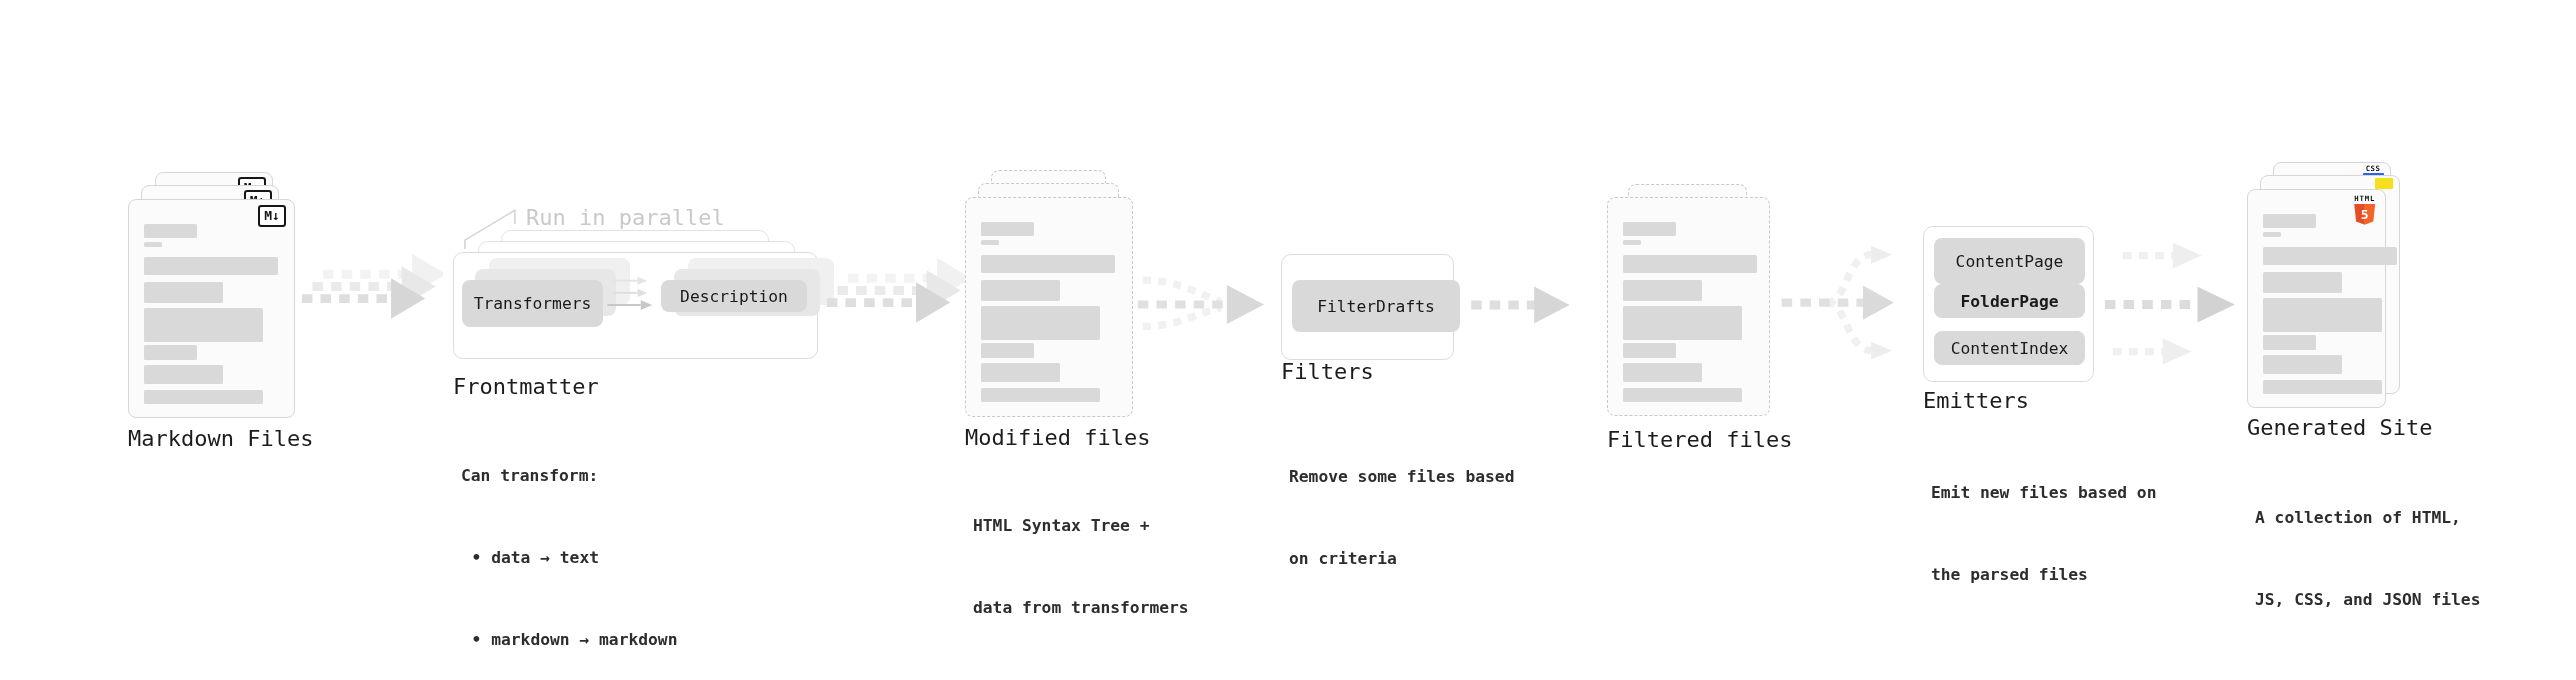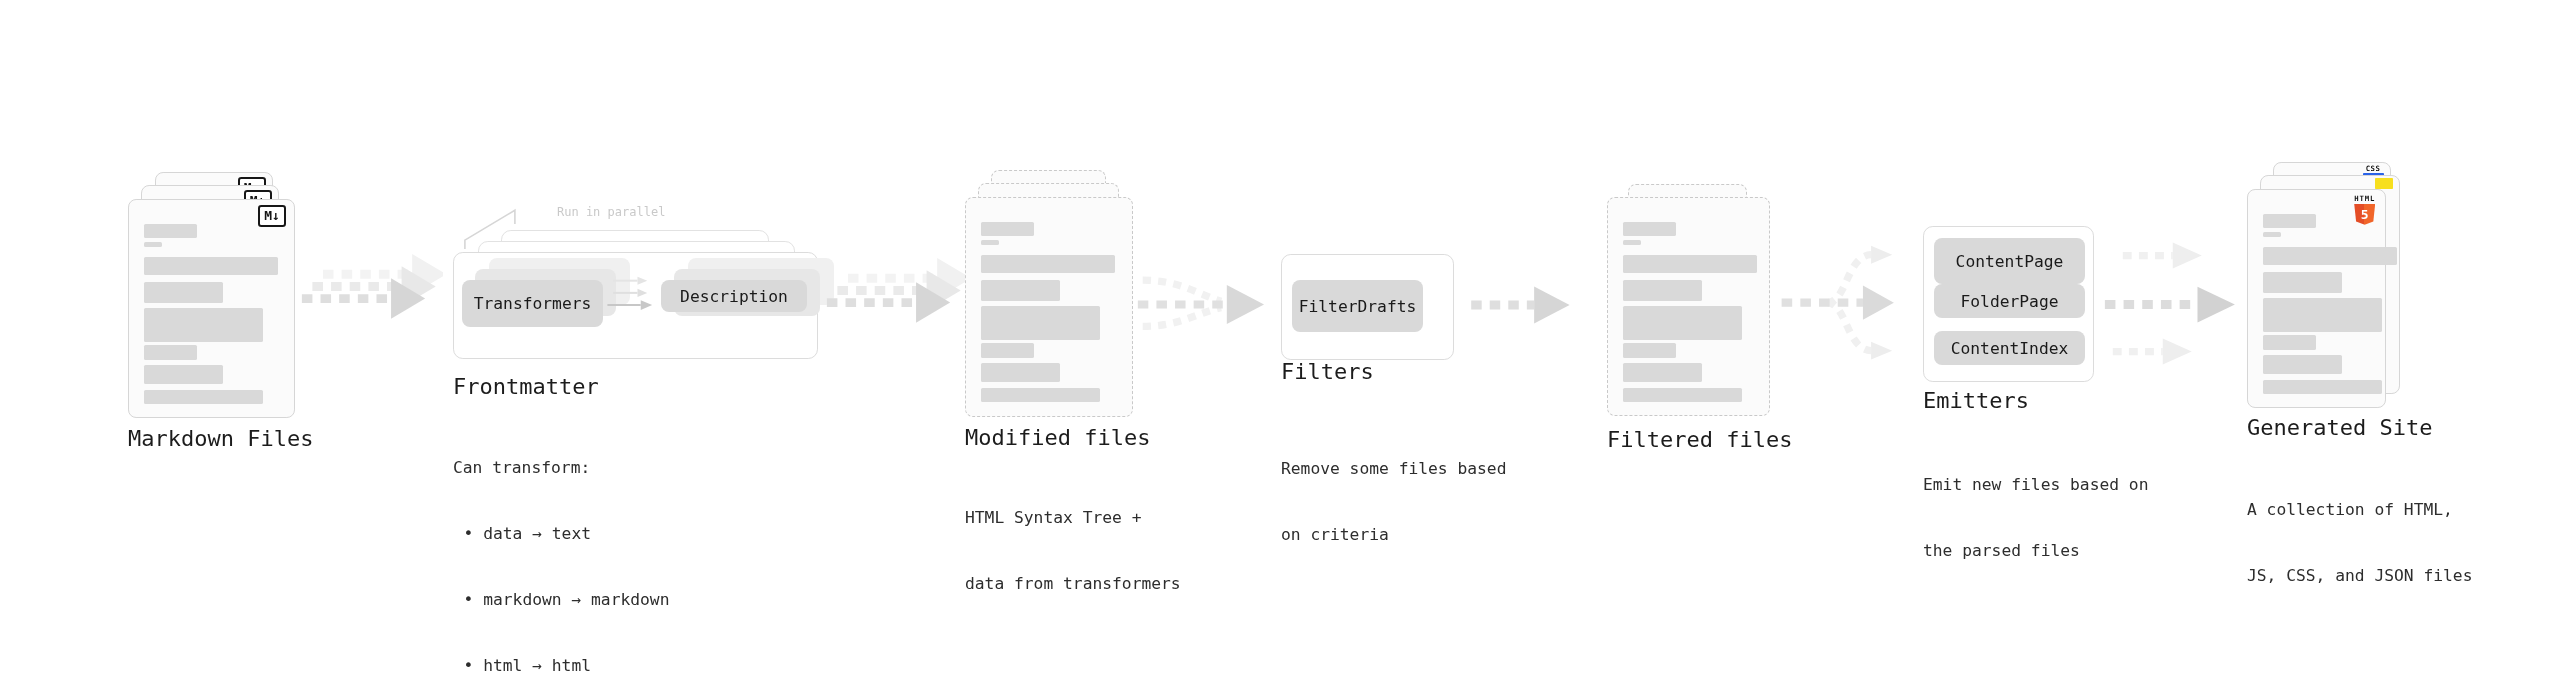--- a/index.html
+++ b/index.html
@@ -32,23 +32,23 @@
 
   
   .chip{position:absolute;background:#d9d9d9;border-radius:8.1px;color:#1a1a1a;font-size:16.3px;
         display:flex;align-items:center;justify-content:center;box-sizing:border-box;}
   .chip.ghost1{background:#e7e7e7;}
   .chip.ghost2{background:#f0f0f0;}
 
   
   .stage-title{position:absolute;font-size:22px;line-height:23.6px;color:#1c1c1c;white-space:pre;}
   .caption{position:absolute;font-size:16.3px;line-height:22px;color:#2d2d2d;white-space:pre;}
-  .caption p{margin:0;}
+  .caption p{margin:8px;font-weight:bold;}
   .caption p.indent{padding-left:10.6px;}
-  .note{position:absolute;font-size:12px;color:#c9c9c9;white-space:pre;margin-left:31px;}
+  .note{position:absolute;font-size:22px;color:#c9c9c9;white-space:pre;}
 
   .arrow-svg{position:absolute;}
 
   
   .css-badge{position:absolute;top:2.4px;right:6.5px;width:21px;text-align:center;}
   .css-badge .t{font-size:7.3px;font-weight:800;color:#111;letter-spacing:0.4px;line-height:7.3px;}
   .css-badge .bar{height:3.3px;background:#2b63e8;margin-top:0.8px;border-radius:0.8px;}
   .js-badge{position:absolute;top:2.4px;right:6.5px;width:18px;height:10.6px;background:#f7df1e;border-radius:0.8px;}
   .html5-badge{position:absolute;top:4.9px;right:8.1px;width:24.4px;text-align:center;}
   .html5-badge .t{font-size:7.3px;font-weight:800;color:#111;letter-spacing:0.8px;line-height:8.1px;}
@@ -171,21 +171,21 @@
 
   <svg class="arrow-svg" style="left:1136px;top:260px;" width="142" height="89" viewBox="0 0 175 110">
     <path d="M 8,25 C 55,25 75,42 105,51" fill="none" stroke="#f1f1f1" stroke-width="9" stroke-dasharray="10 9"></path>
     <path d="M 8,82 C 55,82 75,65 105,59" fill="none" stroke="#f1f1f1" stroke-width="9" stroke-dasharray="10 9"></path>
     <line x1="2" y1="55" x2="112" y2="55" stroke="#e0e0e0" stroke-width="10" stroke-dasharray="13 10"></line>
     <polygon points="112,31 158,55 112,79" fill="#d8d8d8"></polygon>
   </svg>
 
   <div>
     <div class="panel front" style="left:1281px;top:254px;width:173px;height:106px;"></div>
-    <div class="chip" style="left:1292px;top:280px;width:131px;height:52px;">FilterDrafts</div>
+    <div class="chip" style="left:1292px;top:280px;width:168px;height:52px;">FilterDrafts</div>
     <div class="stage-title" style="left:1281px;top:360px;">Filters</div>
     <div class="caption" style="left:1281px;top:414px;">
       <p>Remove some files based</p>
       <p>on criteria</p>
     </div>
   </div>
 
   <svg class="arrow-svg" style="left:1469px;top:280px;" width="106" height="50" viewBox="0 0 130 62">
     <line x1="2" y1="31" x2="80" y2="31" stroke="#dedede" stroke-width="11" stroke-dasharray="13 10"></line>
     <polygon points="80,8 124,31 80,54" fill="#d6d6d6"></polygon>
@@ -211,21 +211,21 @@
     <polygon points="112,2 138,13 112,24" fill="#ededed"></polygon>
     <path d="M 58,72 C 82,72 82,130 112,131" fill="none" stroke="#f0f0f0" stroke-width="9" stroke-dasharray="10 9"></path>
     <polygon points="112,120 138,131 112,142" fill="#ededed"></polygon>
     <line x1="2" y1="72" x2="102" y2="72" stroke="#e0e0e0" stroke-width="10" stroke-dasharray="13 10"></line>
     <polygon points="102,51 140,72 102,93" fill="#dadada"></polygon>
   </svg>
 
   <div>
     <div class="panel front" style="left:1923px;top:226px;width:171px;height:156px;"></div>
     <div class="chip" style="left:1934px;top:238px;width:151px;height:46px;">ContentPage</div>
-    <div class="chip" style="left:1934px;top:284px;width:151px;height:34px;">FolderPage</div>
+    <div class="chip" style="left:1934px;top:284px;width:151px;height:34px;font-weight:bold;">FolderPage</div>
     <div class="chip" style="left:1934px;top:331px;width:151px;height:34px;">ContentIndex</div>
     <div class="stage-title" style="left:1923px;top:389px;">Emitters</div>
     <div class="caption" style="left:1923px;top:430px;">
       <p>Emit new files based on</p>
       <p>the parsed files</p>
     </div>
   </div>
 
   <svg class="arrow-svg" style="left:2121px;top:241px;" width="89" height="29" viewBox="0 0 110 36">
     <line x1="2" y1="18" x2="64" y2="18" stroke="#f0f0f0" stroke-width="9" stroke-dasharray="11 9"></line>

